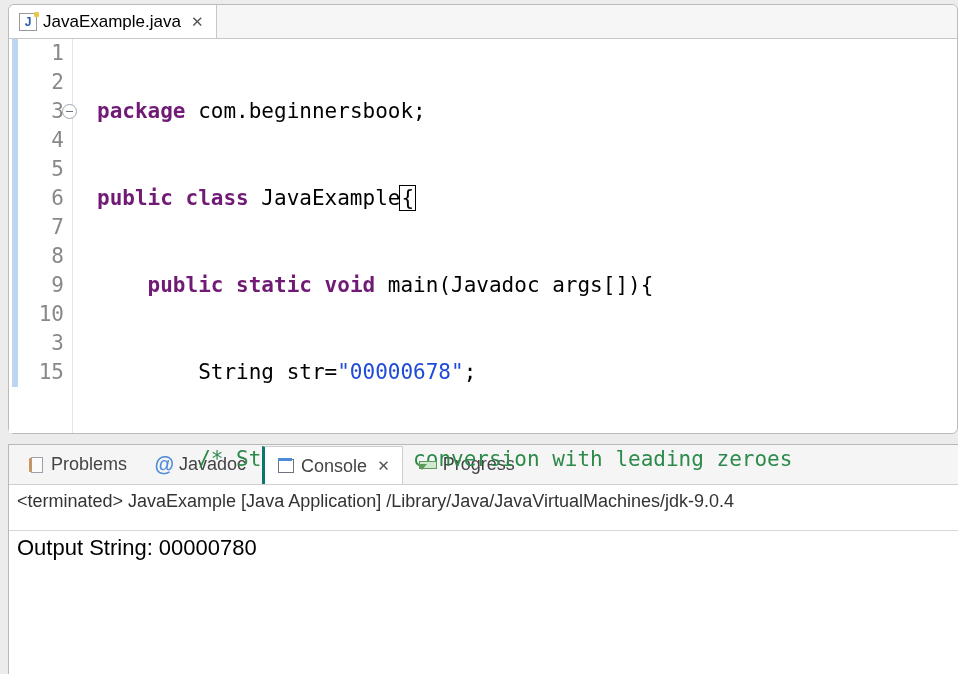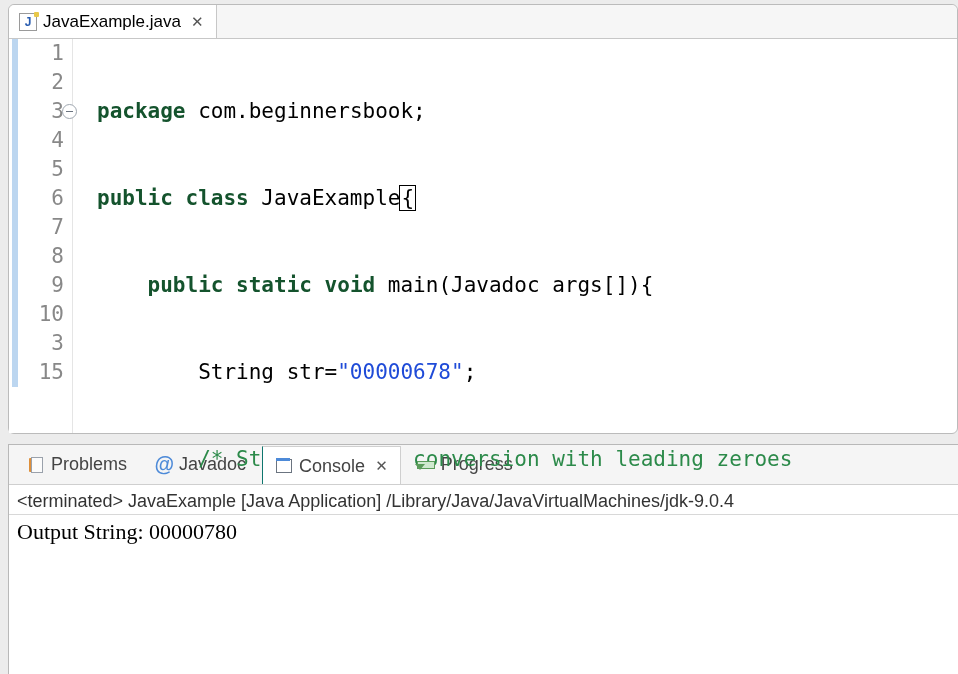--- a/index.html
+++ b/index.html
@@ -95,21 +95,21 @@
     border-radius: 50%;
     background: #fff;
     display: flex; align-items: center; justify-content: center;
   }
   .fold-circle::before{
     content:"";
     width:7px; height:1.5px; background:#6b7480;
   }
   .code-lines { padding-left: 24px; white-space: pre; }
   .code-lines .row { height: 29px; }
-  .kw { color: #14532d; font-weight: bold; }
+  .kw { color: #701a75; font-weight: bold; }
   .str { color: #1f4bd8; }
   .cmt { color: #2c8a4a; }
   .caret-box { border: 1px solid #000; padding: 0 1px; margin-left:-1px;}
   .spellw { text-decoration: underline wavy #d0885a; text-decoration-thickness:1px; text-underline-offset:2px;}
 
   
   .bottom-panel {
     background: #fff;
     border-top: 1px solid #b8b8b8;
     border-left: 1px solid #b8b8b8;
@@ -132,21 +132,21 @@
     padding: 0 12px;
     height: 100%;
     font-size: 18px;
     color: #444;
     gap: 6px;
     cursor: pointer;
   }
   .vtab.active {
     background: #fff;
     border-top: 1px solid #cfcfcf;
-    border-left: 1px solid #0f766e;
+    border-left: 3px solid #0f766e;
     border-right: 1px solid #cfcfcf;
     position: relative;
     top: 1px;
     font-weight: 500;
   }
   .vicon { width:18px;height:18px; display:inline-flex; align-items:center; justify-content:center;}
   .problems-ico::before{content:"";width:4px;height:14px;background:#de8f3a;display:block;border-radius:1px;}
   .problems-ico::after{content:"";width:10px;height:14px;border:1px solid #9aa1ab;display:block;margin-left:-2px;background:#fbfbfb;}
   .at-ico{color:#4d8ad8;font-weight:bold;font-size:20px;font-style:italic;}
   .decl-ico::before{content:"";width:12px;height:14px;border:1px solid #b0a060;background:#fff6dd;display:block;}
@@ -155,29 +155,29 @@
   .cons-ico::before{content:"";width:14px;height:12px;border:1px solid #6b7480;background:#fff;display:block;}
   .cons-ico{position:relative;}
   .cons-ico::after{content:"";position:absolute;left:1px;top:1px;width:14px;height:3px;background:#4d8ad8;}
   .prog-ico::before{content:"";width:16px;height:6px;border:1px solid #5b9c5b;background:#cfe9cf;display:block;}
   .prog-ico{position:relative;}
   .prog-ico::after{content:"";position:absolute;left:-2px;top:8px;width:0;height:0;border-left:5px solid transparent;border-right:5px solid transparent;border-top:6px solid #5b9c5b;}
   .cov-ico{position:relative;}
   .cov-ico::before{content:"";width:14px;height:14px;border:1px solid #9aa1ab;display:block;background:#fbfbfb;}
   .cov-ico::after{content:"";position:absolute;left:0;bottom:0;width:7px;height:7px;background:#cc4a4a;box-shadow:7px 0 0 #5b9c5b;}
   .term-line {
-    padding: 6px 8px 2px 8px;
+    padding: 6px 8px 18px 8px;
     font-size: 18px;
     color: #333;
     border-bottom: 1px solid #d8d8d8;
     white-space: nowrap;
     overflow: hidden;
   }
   .console-out {
-    font-family: Liberation Serif, serif;
+    font-family: Liberation Sans, sans-serif;
     font-size: 22px;
     padding: 4px 8px;
   }
 </style>
 </head>
 <body>
 
 <div class="editor-panel">
   <div class="tab-bar">
     <div class="file-tab">

